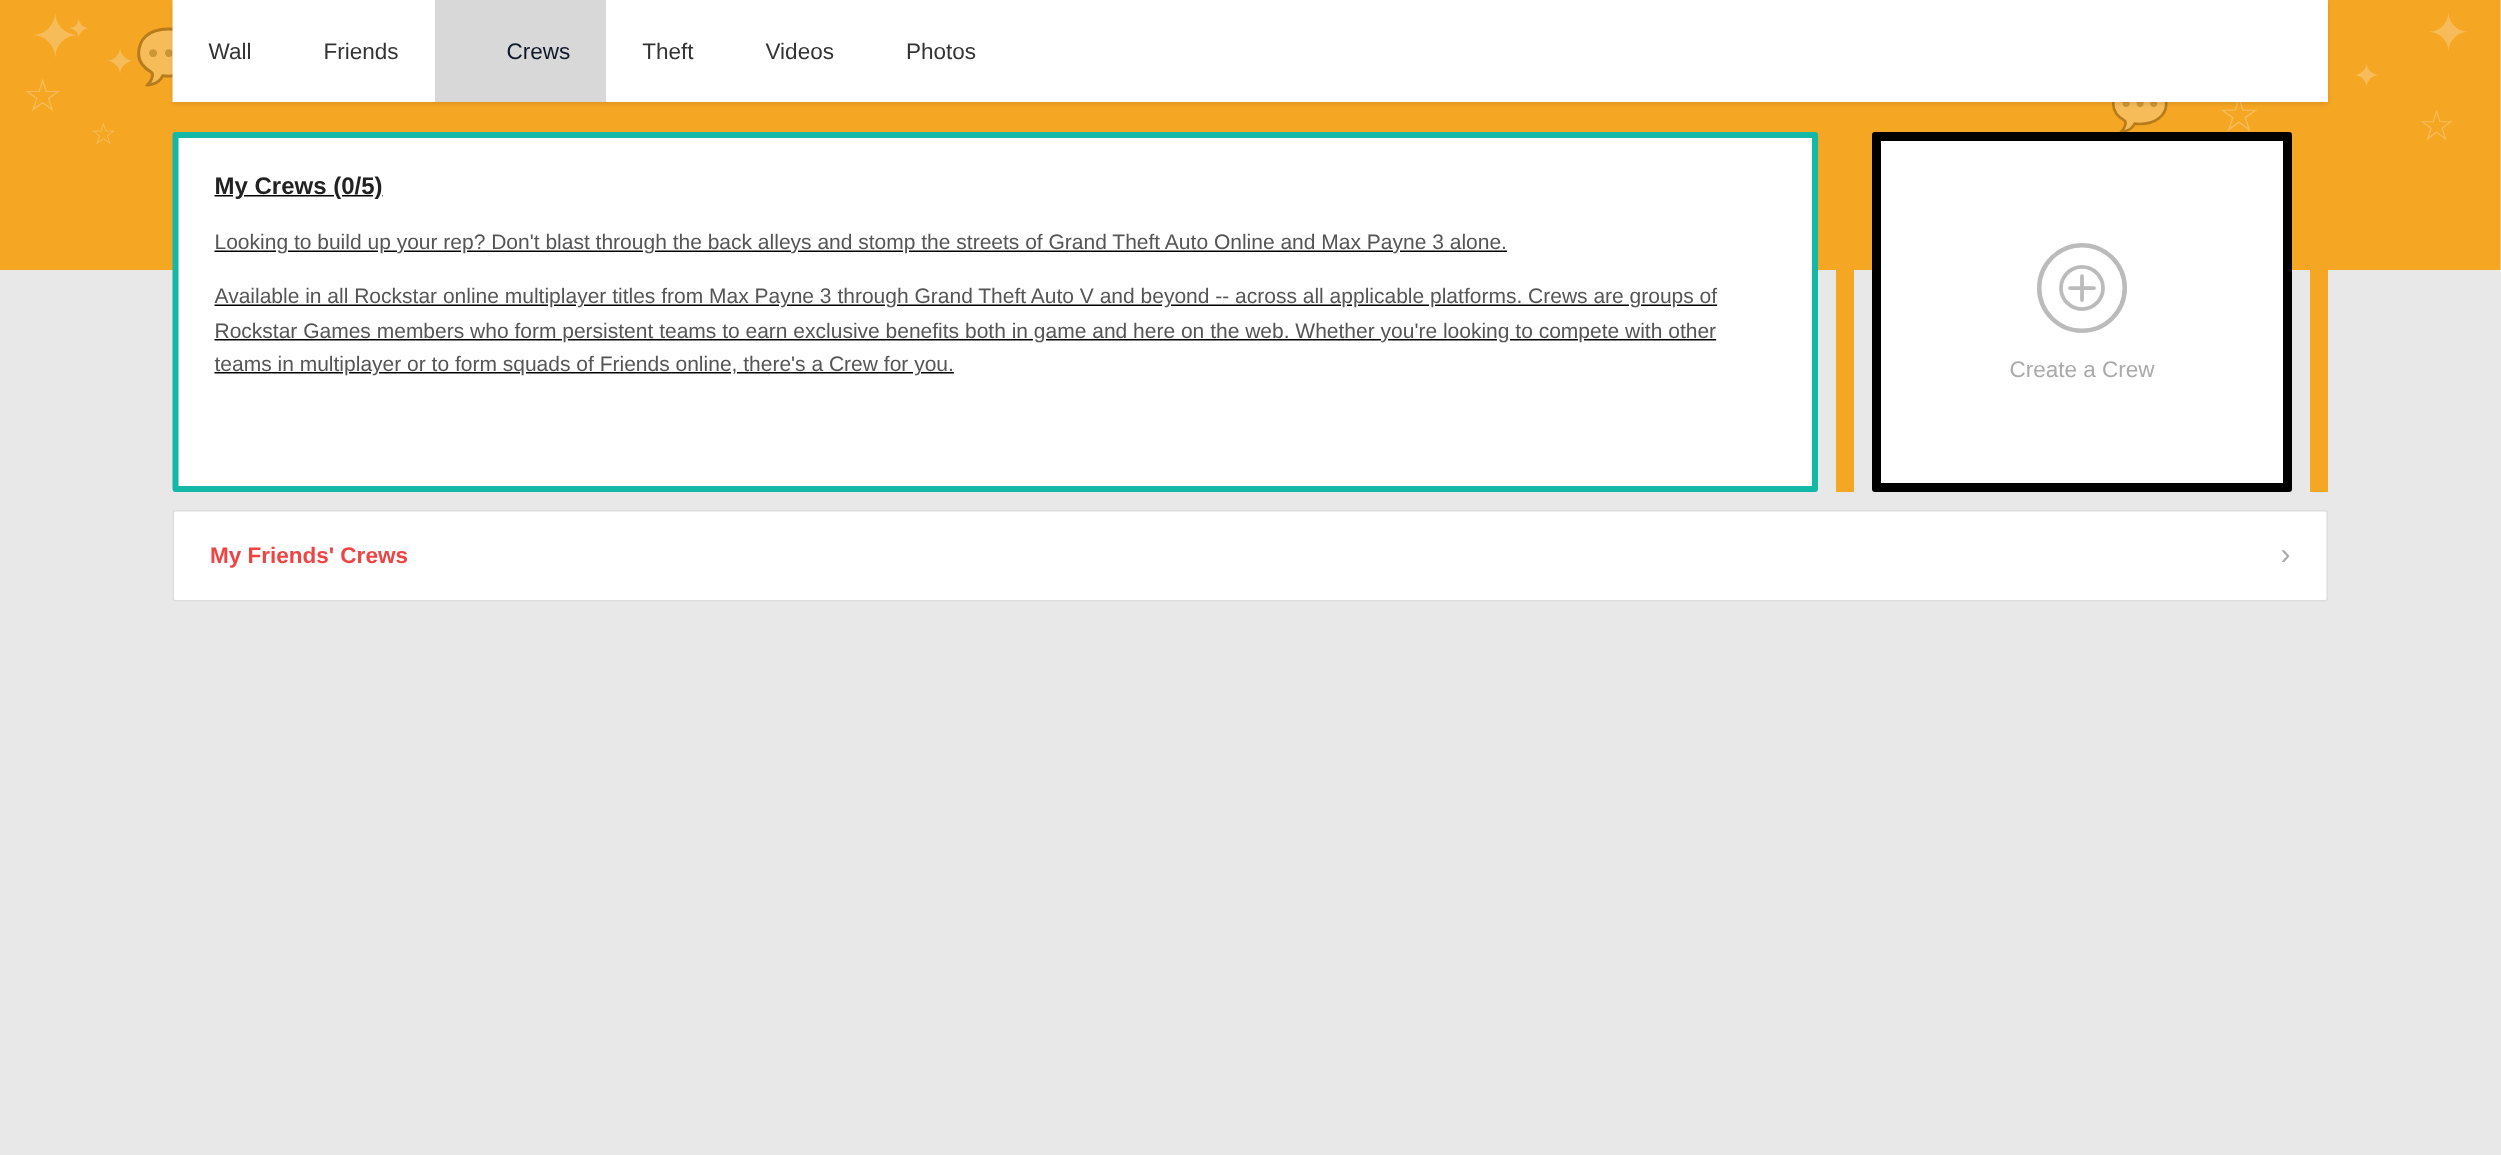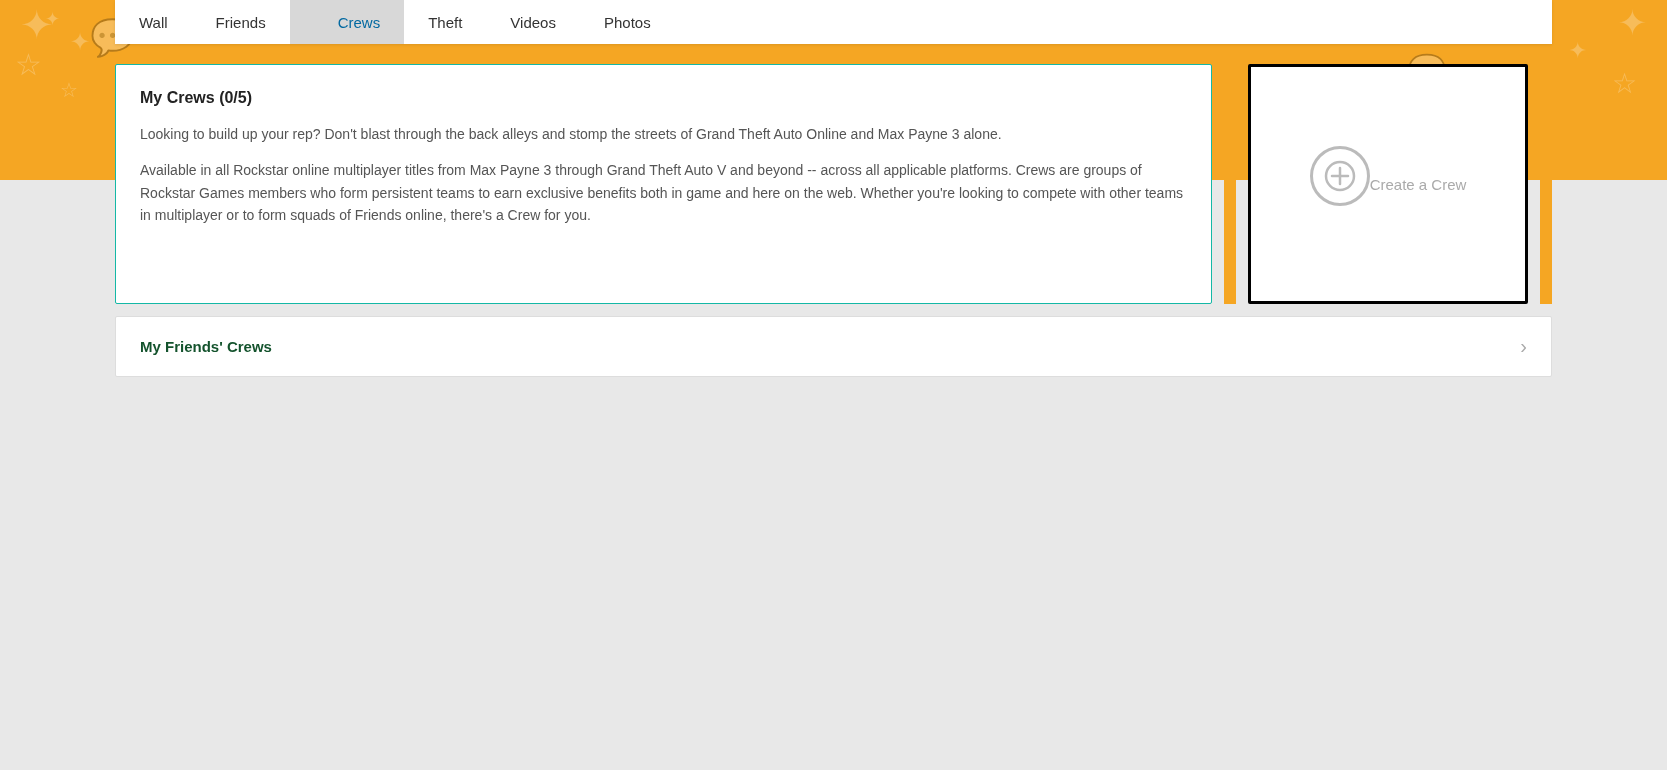--- a/index.html
+++ b/index.html
@@ -41,60 +41,61 @@
     }
 
     
     .nav-bar {
       position: relative;
       z-index: 10;
       background: white;
       margin: 0 115px;
       display: flex;
       align-items: stretch;
-      height: 44px;
+      height: 68px;
       box-shadow: 0 1px 3px rgba(0,0,0,0.1);
     }
 
     .nav-item {
       display: flex;
       align-items: center;
       padding: 0 24px;
       font-size: 15px;
       font-weight: 400;
       color: #333;
       cursor: pointer;
       text-decoration: none;
       border-bottom: none;
     }
 
     .nav-item.active {
       background: #d8d8d8;
-      color: #0369a1;
+      color: #0f172a;
       font-weight: 500;
       padding-left: 48px;
     }
 
     
     .main-content {
       position: relative;
       z-index: 5;
       margin: 20px 115px 0;
       display: flex;
       gap: 12px;
     }
 
     
     .my-crews-card {
       background: white;
-      border: 1px solid #14b8a6;
+      border: 4px solid #14b8a6;
       border-radius: 2px;
       padding: 24px;
       flex: 1;
       min-width: 0;
+      text-decoration: underline;
     }
 
     .my-crews-card h2 {
       font-size: 16px;
       font-weight: 700;
       color: #222;
       margin-bottom: 16px;
     }
 
     .my-crews-card p {
@@ -112,24 +113,24 @@
     .orange-bar {
       width: 12px;
       background-color: #F5A623;
       flex-shrink: 0;
       border-radius: 0;
     }
 
     
     .action-card {
       background: white;
-      border: 3px solid #000000;
+      border: 6px solid #000000;
       border-radius: 2px;
       display: flex;
-      flex-direction: row;
+      flex-direction: column;
       align-items: center;
       justify-content: center;
       width: 280px;
       flex-shrink: 0;
       padding: 40px 20px;
       cursor: pointer;
       min-height: 240px;
     }
 
     .plus-circle {
@@ -169,21 +170,21 @@
       padding: 18px 24px;
       display: flex;
       align-items: center;
       justify-content: space-between;
       cursor: pointer;
     }
 
     .friends-crews-title {
       font-size: 15px;
       font-weight: 600;
-      color: #14532d;
+      color: #ef4444;
     }
 
     .chevron-right {
       color: #aaa;
       font-size: 20px;
     }
   </style>
 </head>
 <body>
 

